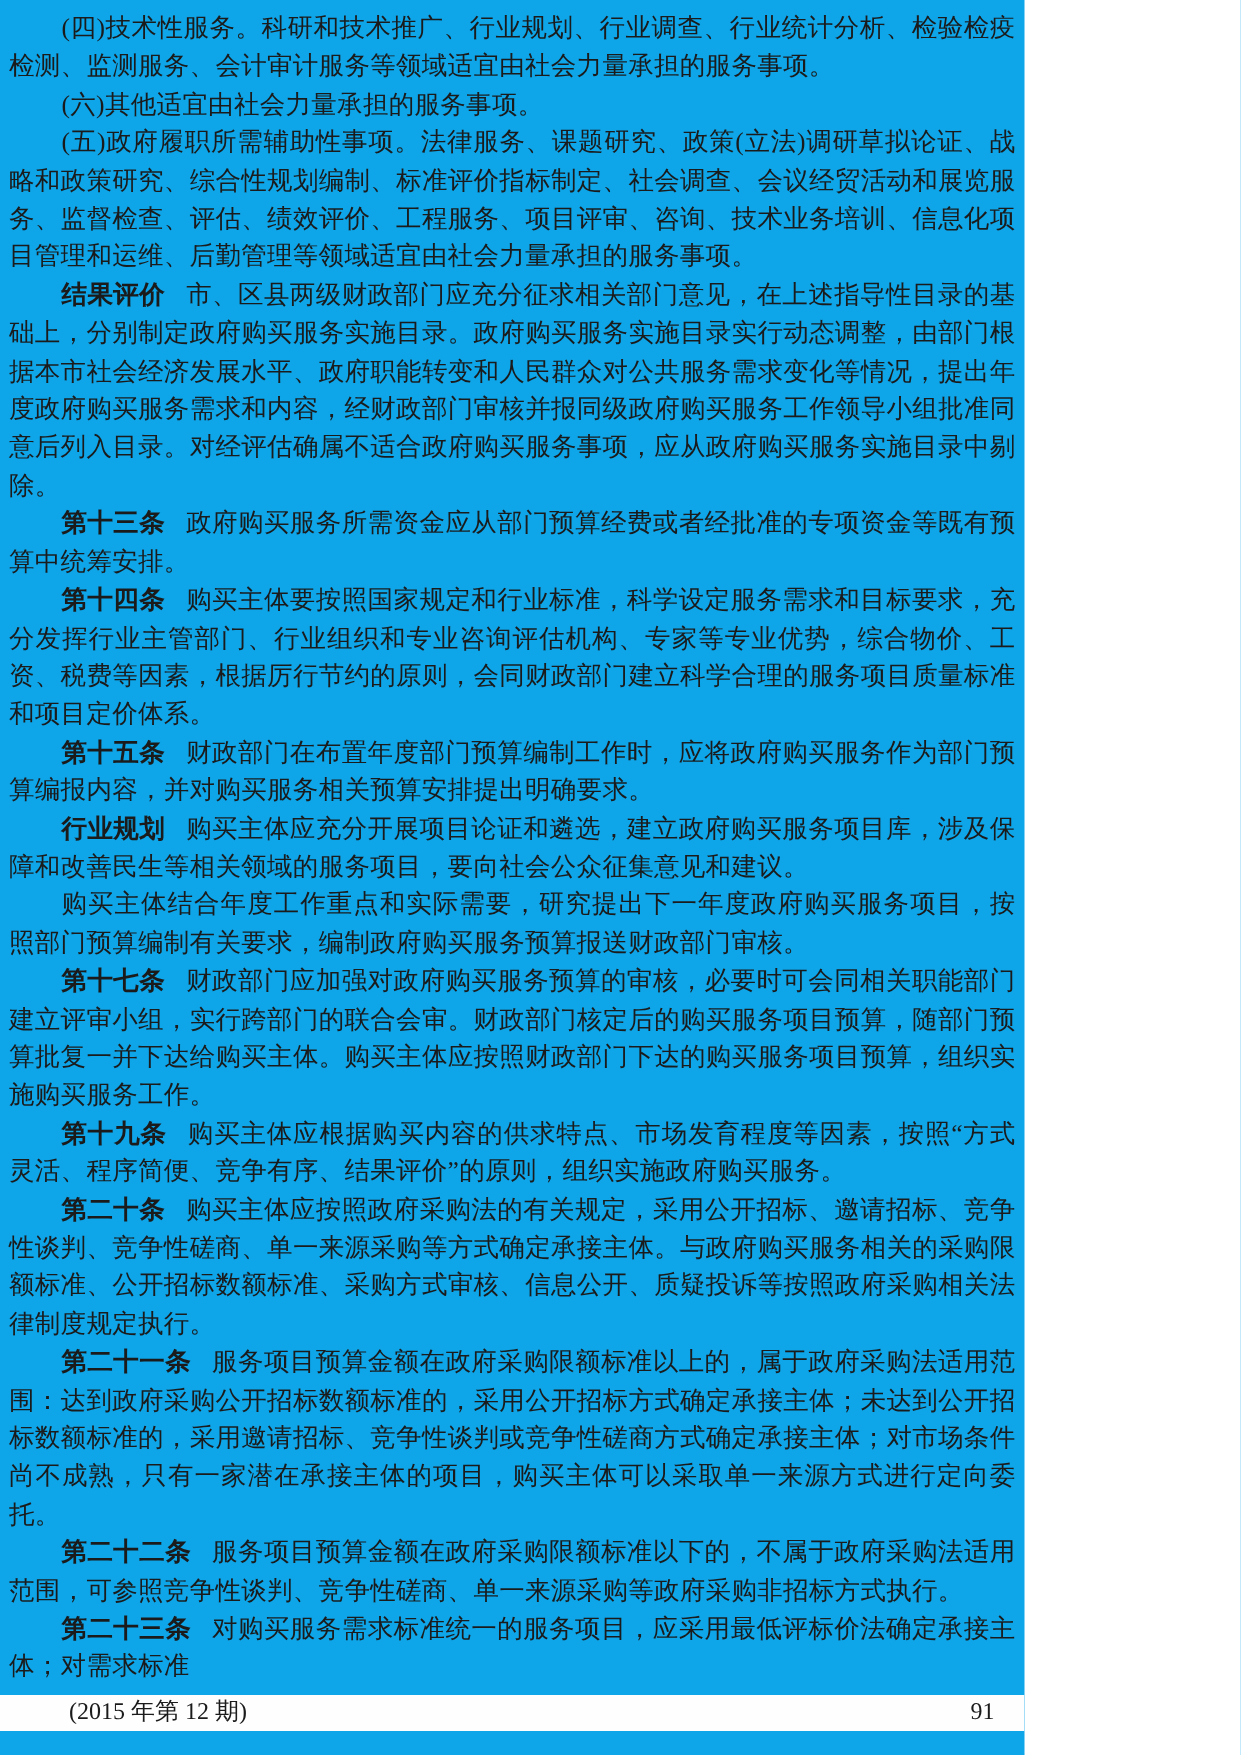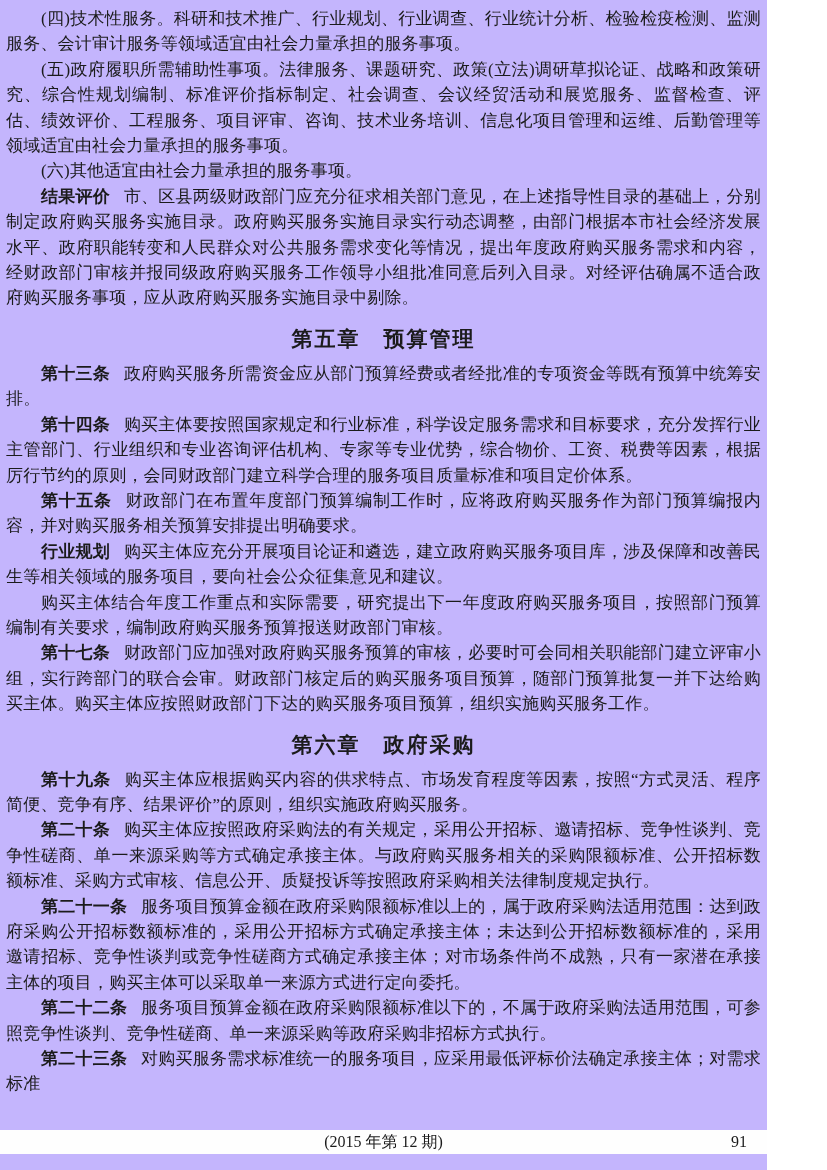--- a/index.html
+++ b/index.html
@@ -2,24 +2,24 @@
 <html><head>
 <meta charset="utf-8">
 <style>
   html, body {
     margin: 0;
     padding: 0;
     background: #ffffff;
   }
   .page {
     position: relative;
-    width: 767px;
+    width: 683px;
     height: 1170px;
     box-sizing: border-box;
-    background: #c4b5fd;
+    background: #0ea5e9;
     color: #1b1b1b;
     padding: 6px 6px 0 6px;
     overflow: hidden;
     font-family: "Liberation Serif", "DejaVu Serif", serif;
   }
   p.para {
     margin: 0;
     font-size: 17px;
     line-height: 25.4px;
     letter-spacing: 0.2px;
@@ -39,61 +39,59 @@
     font-weight: bold;
     letter-spacing: 2px;
     font-family: "Liberation Sans", "DejaVu Sans", sans-serif;
   }
   .footer {
     position: absolute;
     left: 0;
     right: 0;
     bottom: 16px;
     height: 24px;
-    text-align: center;
     font-size: 16px;
     line-height: 24px;
     background: #fefefe;
+    padding-left: 46px;
   }
   .footer .pagenum {
     position: absolute;
     right: 20px;
     top: 0;
     font-size: 16px;
   }
 </style>
 </head>
 <body>
 
 <div class="page">
 
   <p class="para"><span class="article-label"></span><span>(四)技术性服务。科研和技术推广、行业规划、行业调查、行业统计分析、检验检疫检测、监测服务、会计审计服务等领域适宜由社会力量承担的服务事项。</span></p>
 
+  <p class="para"><span class="article-label"></span><span>(六)其他适宜由社会力量承担的服务事项。</span></p>
+
   <p class="para"><span class="article-label"></span><span>(五)政府履职所需辅助性事项。法律服务、课题研究、政策(立法)调研草拟论证、战略和政策研究、综合性规划编制、标准评价指标制定、社会调查、会议经贸活动和展览服务、监督检查、评估、绩效评价、工程服务、项目评审、咨询、技术业务培训、信息化项目管理和运维、后勤管理等领域适宜由社会力量承担的服务事项。</span></p>
-
-  <p class="para"><span class="article-label"></span><span>(六)其他适宜由社会力量承担的服务事项。</span></p>
 
   <p class="para"><span class="article-label">结果评价</span><span>市、区县两级财政部门应充分征求相关部门意见，在上述指导性目录的基础上，分别制定政府购买服务实施目录。政府购买服务实施目录实行动态调整，由部门根据本市社会经济发展水平、政府职能转变和人民群众对公共服务需求变化等情况，提出年度政府购买服务需求和内容，经财政部门审核并报同级政府购买服务工作领导小组批准同意后列入目录。对经评估确属不适合政府购买服务事项，应从政府购买服务实施目录中剔除。</span></p>
 
-  <h2 class="chapter">第五章　预算管理</h2>
 
   <p class="para"><span class="article-label">第十三条</span><span>政府购买服务所需资金应从部门预算经费或者经批准的专项资金等既有预算中统筹安排。</span></p>
 
   <p class="para"><span class="article-label">第十四条</span><span>购买主体要按照国家规定和行业标准，科学设定服务需求和目标要求，充分发挥行业主管部门、行业组织和专业咨询评估机构、专家等专业优势，综合物价、工资、税费等因素，根据厉行节约的原则，会同财政部门建立科学合理的服务项目质量标准和项目定价体系。</span></p>
 
   <p class="para"><span class="article-label">第十五条</span><span>财政部门在布置年度部门预算编制工作时，应将政府购买服务作为部门预算编报内容，并对购买服务相关预算安排提出明确要求。</span></p>
 
   <p class="para"><span class="article-label">行业规划</span><span>购买主体应充分开展项目论证和遴选，建立政府购买服务项目库，涉及保障和改善民生等相关领域的服务项目，要向社会公众征集意见和建议。</span></p>
 
   <p class="para"><span class="article-label"></span><span>购买主体结合年度工作重点和实际需要，研究提出下一年度政府购买服务项目，按照部门预算编制有关要求，编制政府购买服务预算报送财政部门审核。</span></p>
 
   <p class="para"><span class="article-label">第十七条</span><span>财政部门应加强对政府购买服务预算的审核，必要时可会同相关职能部门建立评审小组，实行跨部门的联合会审。财政部门核定后的购买服务项目预算，随部门预算批复一并下达给购买主体。购买主体应按照财政部门下达的购买服务项目预算，组织实施购买服务工作。</span></p>
 
 
-  <h2 class="chapter">第六章　政府采购</h2>
 
   <p class="para"><span class="article-label">第十九条</span><span>购买主体应根据购买内容的供求特点、市场发育程度等因素，按照“方式灵活、程序简便、竞争有序、结果评价”的原则，组织实施政府购买服务。</span></p>
 
   <p class="para"><span class="article-label">第二十条</span><span>购买主体应按照政府采购法的有关规定，采用公开招标、邀请招标、竞争性谈判、竞争性磋商、单一来源采购等方式确定承接主体。与政府购买服务相关的采购限额标准、公开招标数额标准、采购方式审核、信息公开、质疑投诉等按照政府采购相关法律制度规定执行。</span></p>
 
   <p class="para"><span class="article-label">第二十一条</span><span>服务项目预算金额在政府采购限额标准以上的，属于政府采购法适用范围：达到政府采购公开招标数额标准的，采用公开招标方式确定承接主体；未达到公开招标数额标准的，采用邀请招标、竞争性谈判或竞争性磋商方式确定承接主体；对市场条件尚不成熟，只有一家潜在承接主体的项目，购买主体可以采取单一来源方式进行定向委托。</span></p>
 
   <p class="para"><span class="article-label">第二十二条</span><span>服务项目预算金额在政府采购限额标准以下的，不属于政府采购法适用范围，可参照竞争性谈判、竞争性磋商、单一来源采购等政府采购非招标方式执行。</span></p>
 
   <p class="para"><span class="article-label">第二十三条</span><span>对购买服务需求标准统一的服务项目，应采用最低评标价法确定承接主体；对需求标准</span></p>

